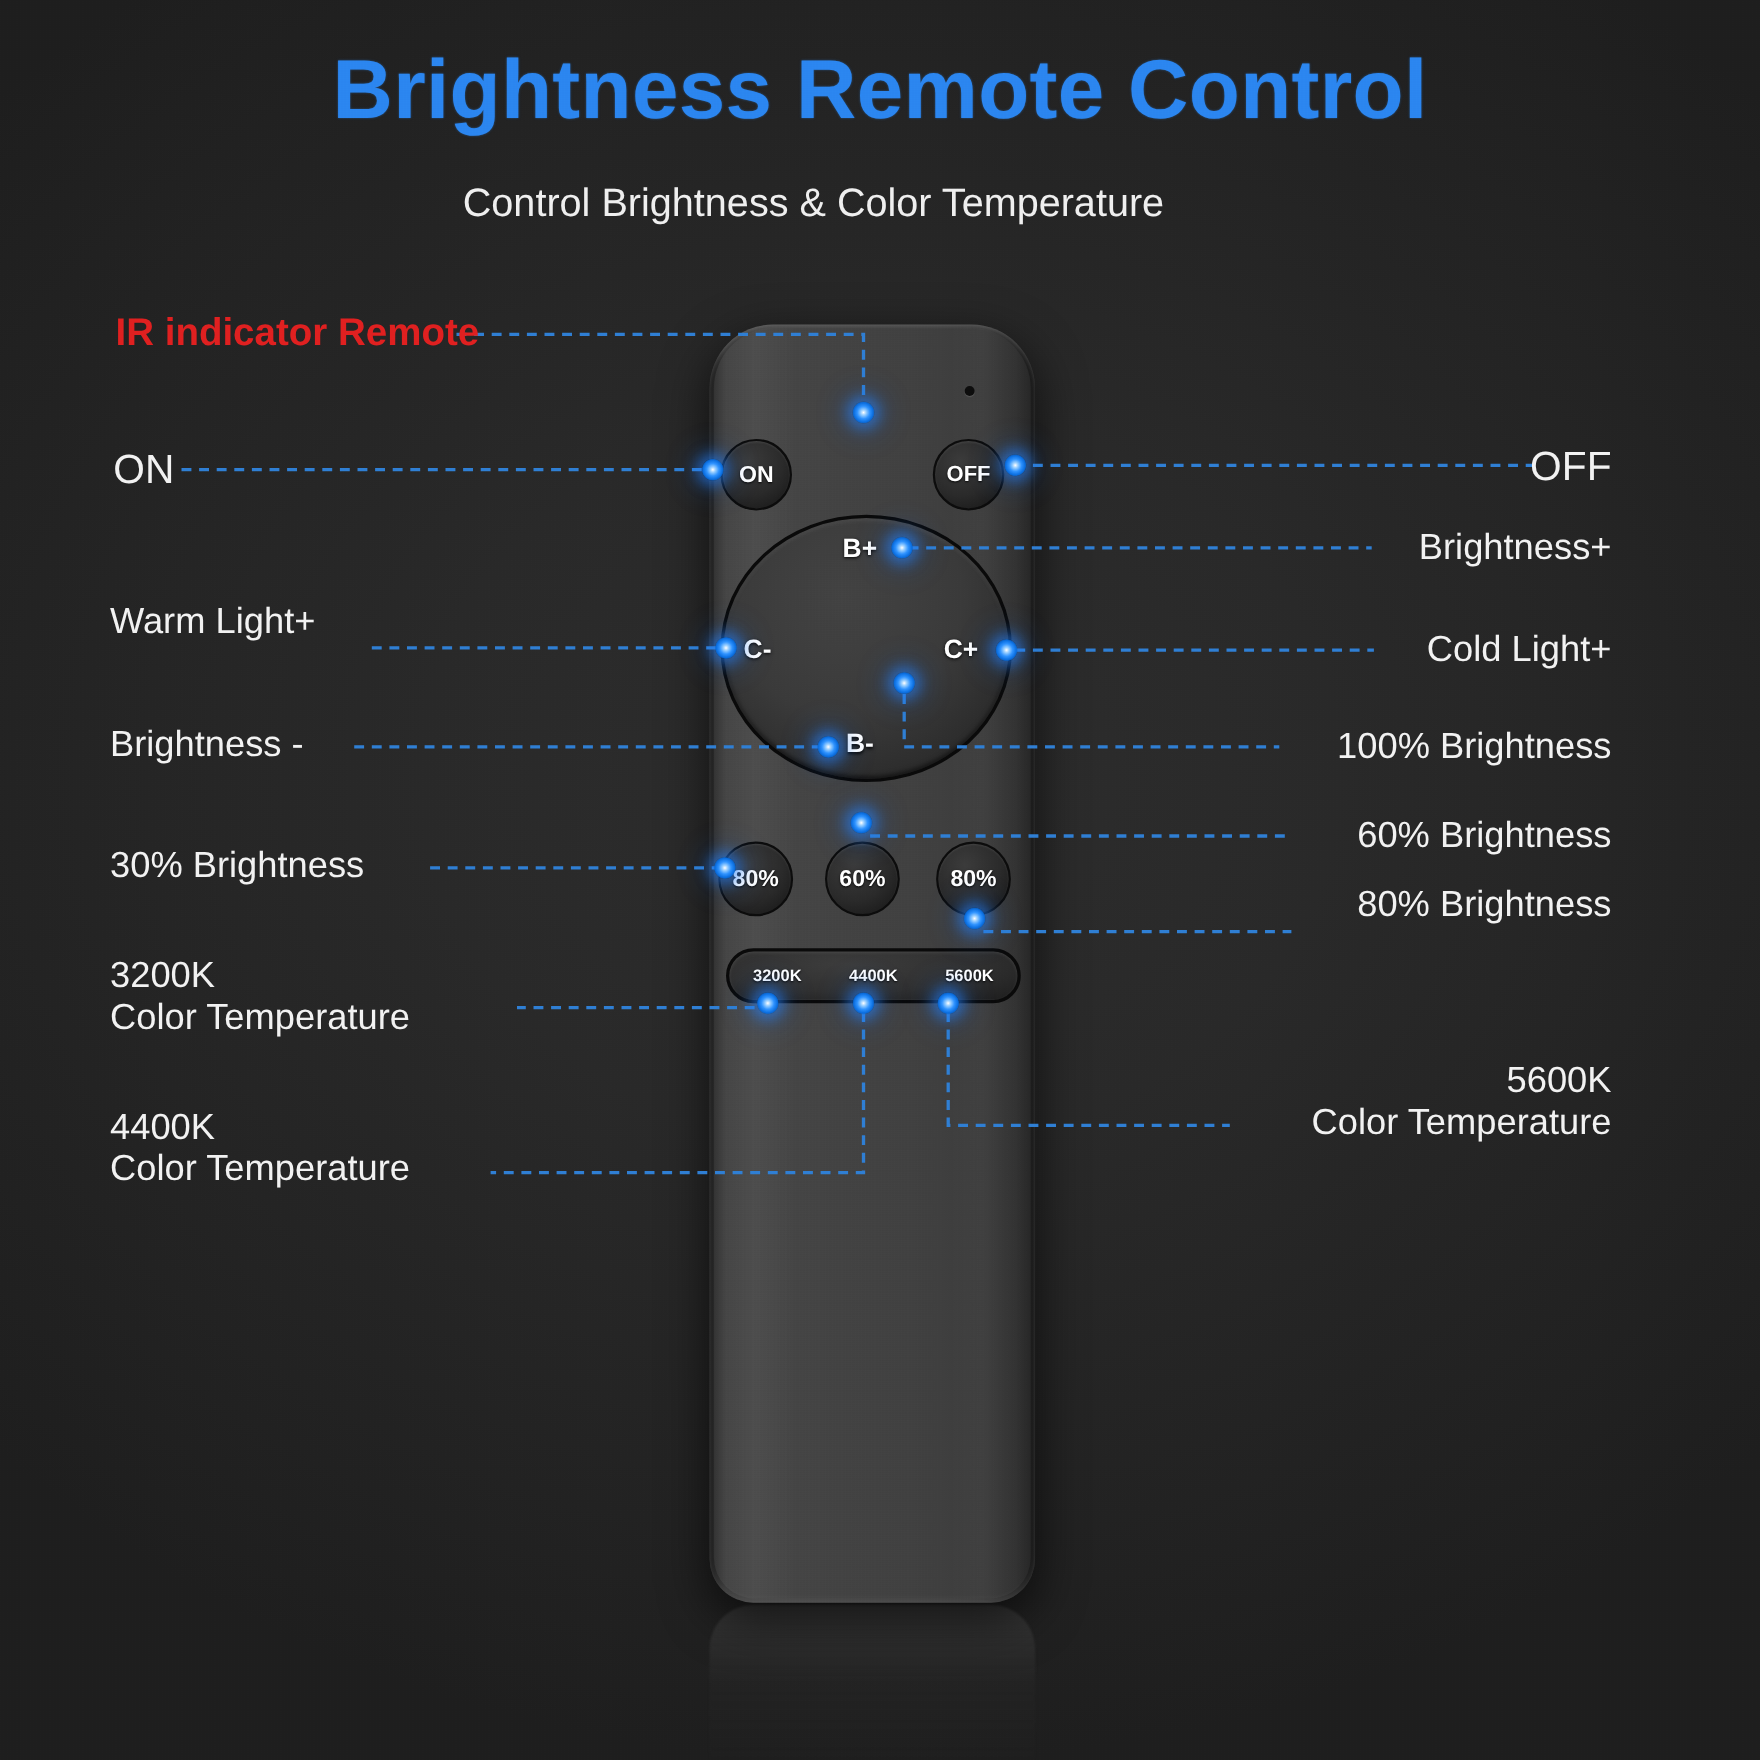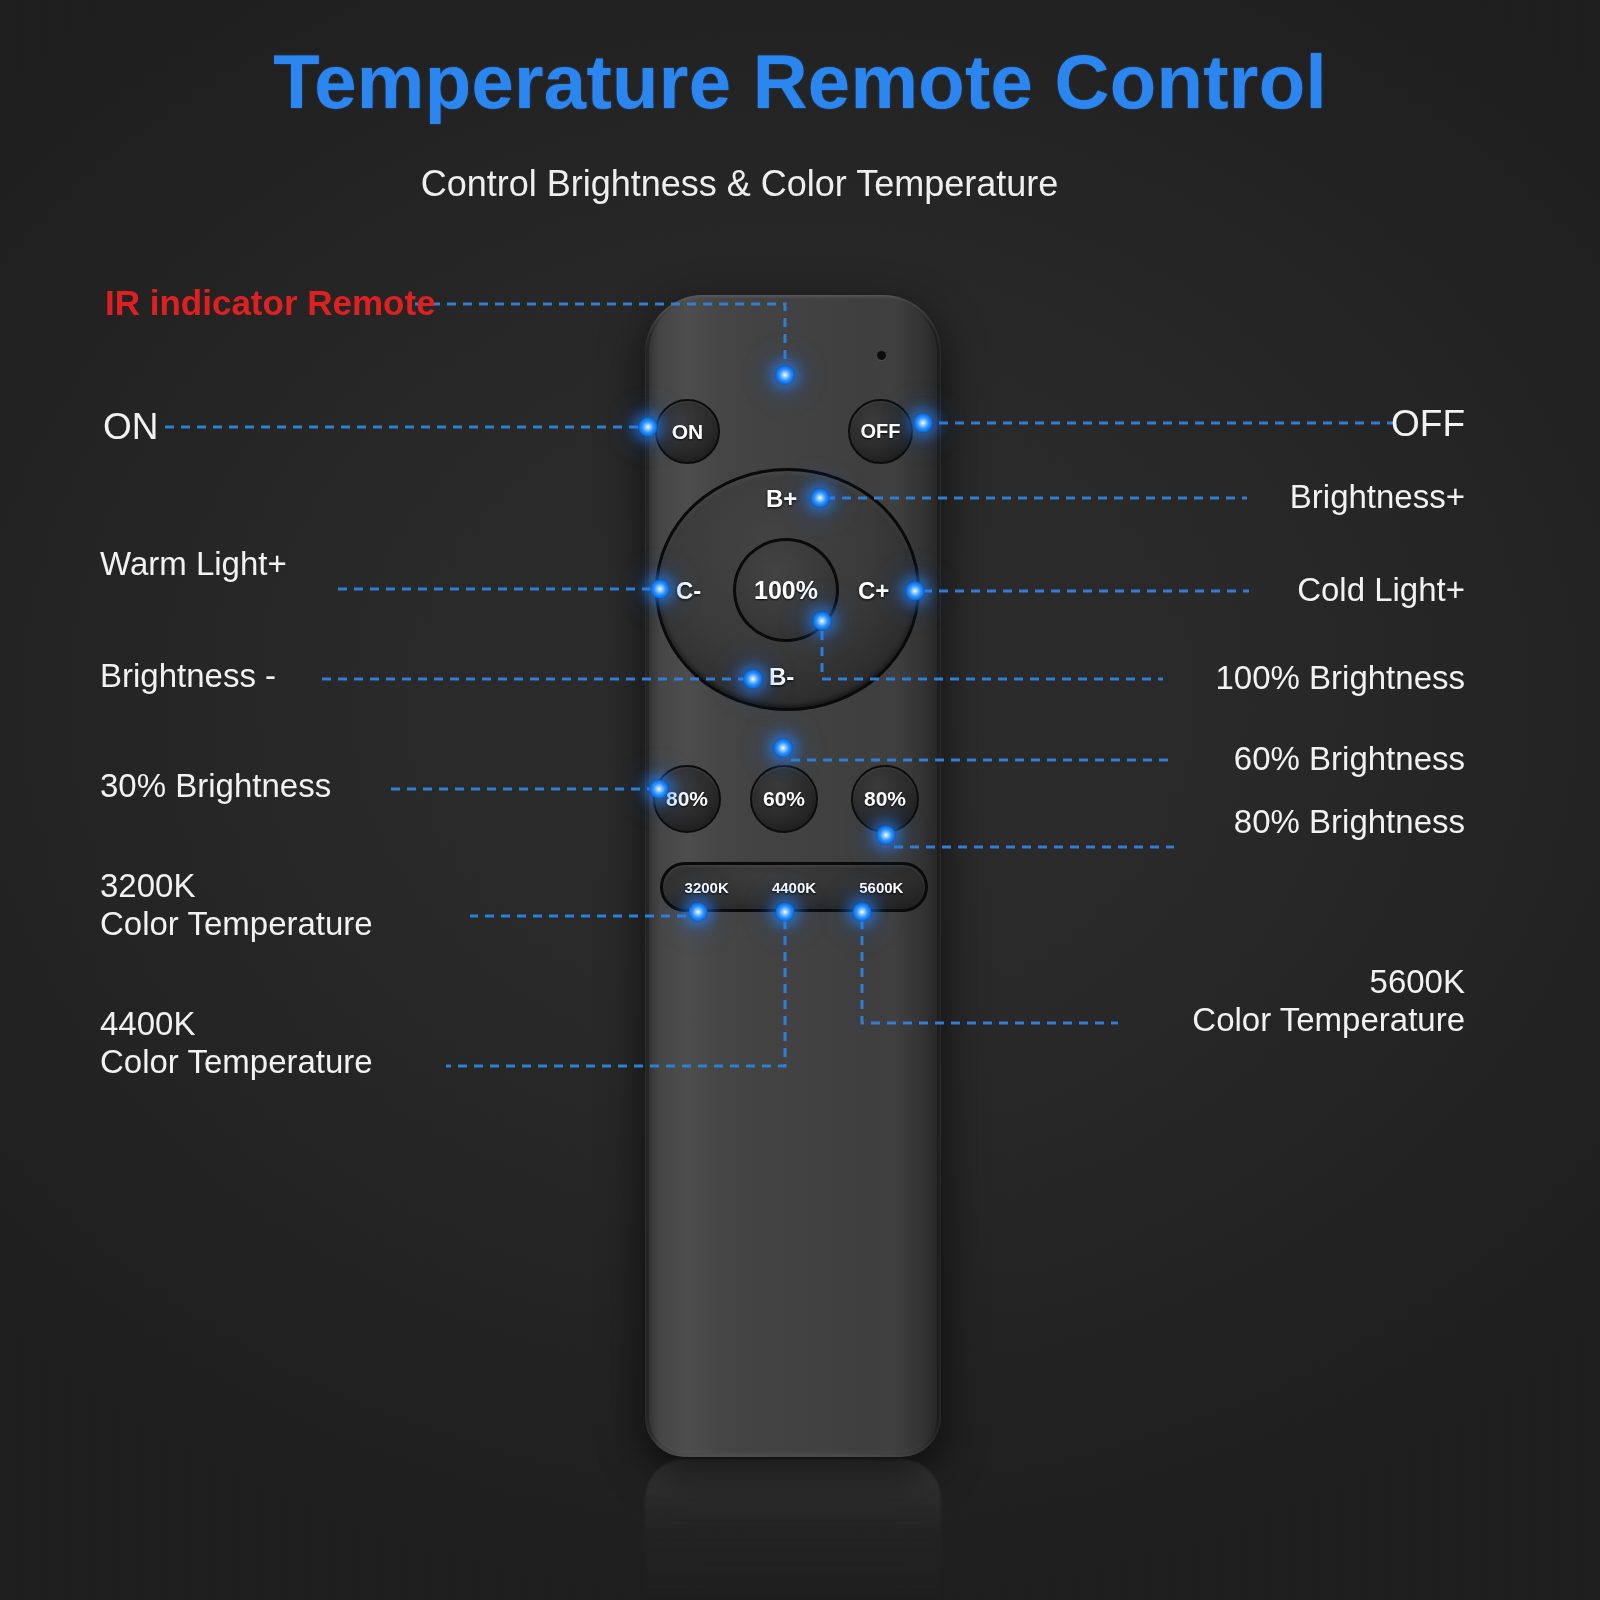--- a/index.html
+++ b/index.html
@@ -193,32 +193,31 @@
     border-radius: 50%;
     background: radial-gradient(circle, #ffffff 0%, #9fd2ff 16%, #2f93ff 40%, #0a6ee0 62%, rgba(10,90,210,.35) 80%, rgba(10,90,210,0) 100%);
     box-shadow: 0 0 12px 5px rgba(36,132,255,.55), 0 0 26px 10px rgba(26,110,230,.22);
   }
 </style>
 </head>
 <body>
 
 <div id="stage">
 
-  <div id="title">Temperature Remote Control</div>
+  <div id="title">Brightness Remote Control</div>
   <div id="subtitle">Control Brightness &amp; Color Temperature</div>
 
   <div id="reflection"></div>
   <div id="remote"></div>
   <div id="sensor-dot"></div>
 
   <div class="rbtn" id="btn-on">ON</div>
   <div class="rbtn" id="btn-off">OFF</div>
 
   <div id="dpad"></div>
-  <div id="dpad-center">100%</div>
   <div class="dlabel" id="lbl-bplus">B+</div>
   <div class="dlabel" id="lbl-cminus">C-</div>
   <div class="dlabel" id="lbl-cplus">C+</div>
   <div class="dlabel" id="lbl-bminus">B-</div>
 
   <div class="rbtn" id="btn-30">80%</div>
   <div class="rbtn" id="btn-60">60%</div>
   <div class="rbtn" id="btn-80">80%</div>
 
   <div id="ct-pill">

